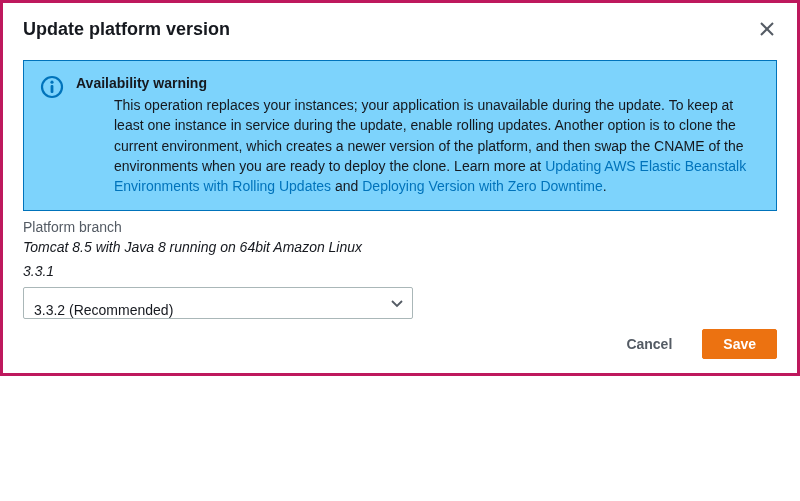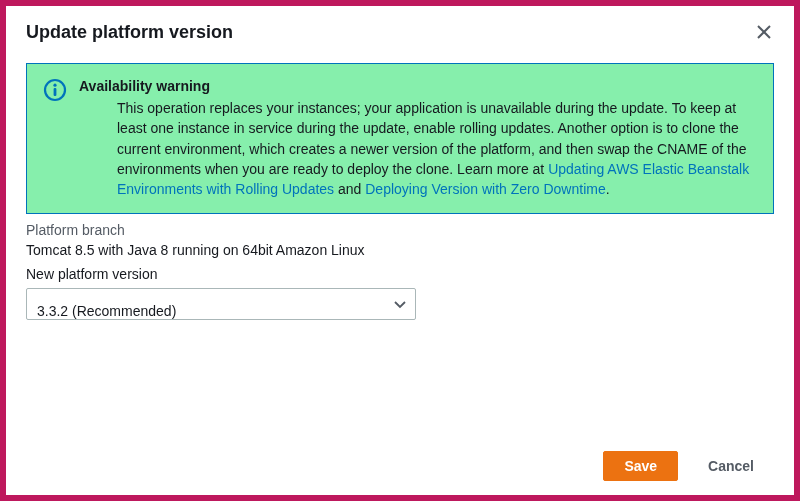--- a/index.html
+++ b/index.html
@@ -8,23 +8,23 @@
       padding: 0;
     }
     body {
       font-family: "Amazon Ember", "Helvetica Neue", Arial, sans-serif;
       background: #fff;
       width: 800px;
       height: 501px;
       position: relative;
     }
     .modal {
-      border: 6px solid #be185d;
+      border: 3px solid #be185d;
       width: 800px;
-      height: 501px;
+      height: 376px;
       position: relative;
       background: #fff;
     }
     .modal-header {
       padding: 16px 20px 12px 20px;
       display: flex;
       justify-content: space-between;
       align-items: flex-start;
     }
     .modal-title {
@@ -45,21 +45,21 @@
     }
     .close-btn svg {
       stroke: #545b64;
       stroke-width: 2;
     }
     .modal-body {
       padding: 0 20px;
     }
     .alert-box {
       border: 1px solid #0073bb;
-      background: #86efac;
+      background: #7dd3fc;
       padding: 14px 16px;
       display: flex;
       gap: 12px;
       margin-top: 8px;
     }
     .alert-icon {
       flex-shrink: 0;
       width: 24px;
       height: 24px;
     }
@@ -91,20 +91,21 @@
       margin-bottom: 4px;
     }
     .field-label-dark {
       font-size: 14px;
       color: #16191f;
       margin-bottom: 6px;
     }
     .field-value {
       font-size: 14px;
       color: #16191f;
+      font-style: italic;
     }
     .select-wrapper {
       position: relative;
       width: 390px;
     }
     .select {
       width: 100%;
       height: 32px;
       border: 1px solid #aab7b8;
       border-radius: 2px;
@@ -180,34 +181,34 @@
         </div>
       </div>
     </div>
 
     <div class="field-group">
       <div class="field-label">Platform branch</div>
       <div class="field-value">Tomcat 8.5 with Java 8 running on 64bit Amazon Linux</div>
     </div>
 
     <div class="field-group">
+      <div class="field-value">3.3.1</div>
     </div>
 
     <div class="field-group">
-      <div class="field-label-dark">New platform version</div>
       <div class="select-wrapper">
         <div class="select">
           <span>3.3.2 (Recommended)</span>
         </div>
         <span class="select-caret">
           <svg width="12" height="8" viewBox="0 0 12 8" fill="none">
             <path d="M1 1 L6 6 L11 1" stroke="#545b64" stroke-width="1.8" fill="none"></path>
           </svg>
         </span>
       </div>
     </div>
   </div>
 
   <div class="modal-footer">
+    <button class="btn btn-cancel">Cancel</button>
     <button class="btn btn-save">Save</button>
-    <button class="btn btn-cancel">Cancel</button>
   </div>
 </div>
 
 </body></html>

